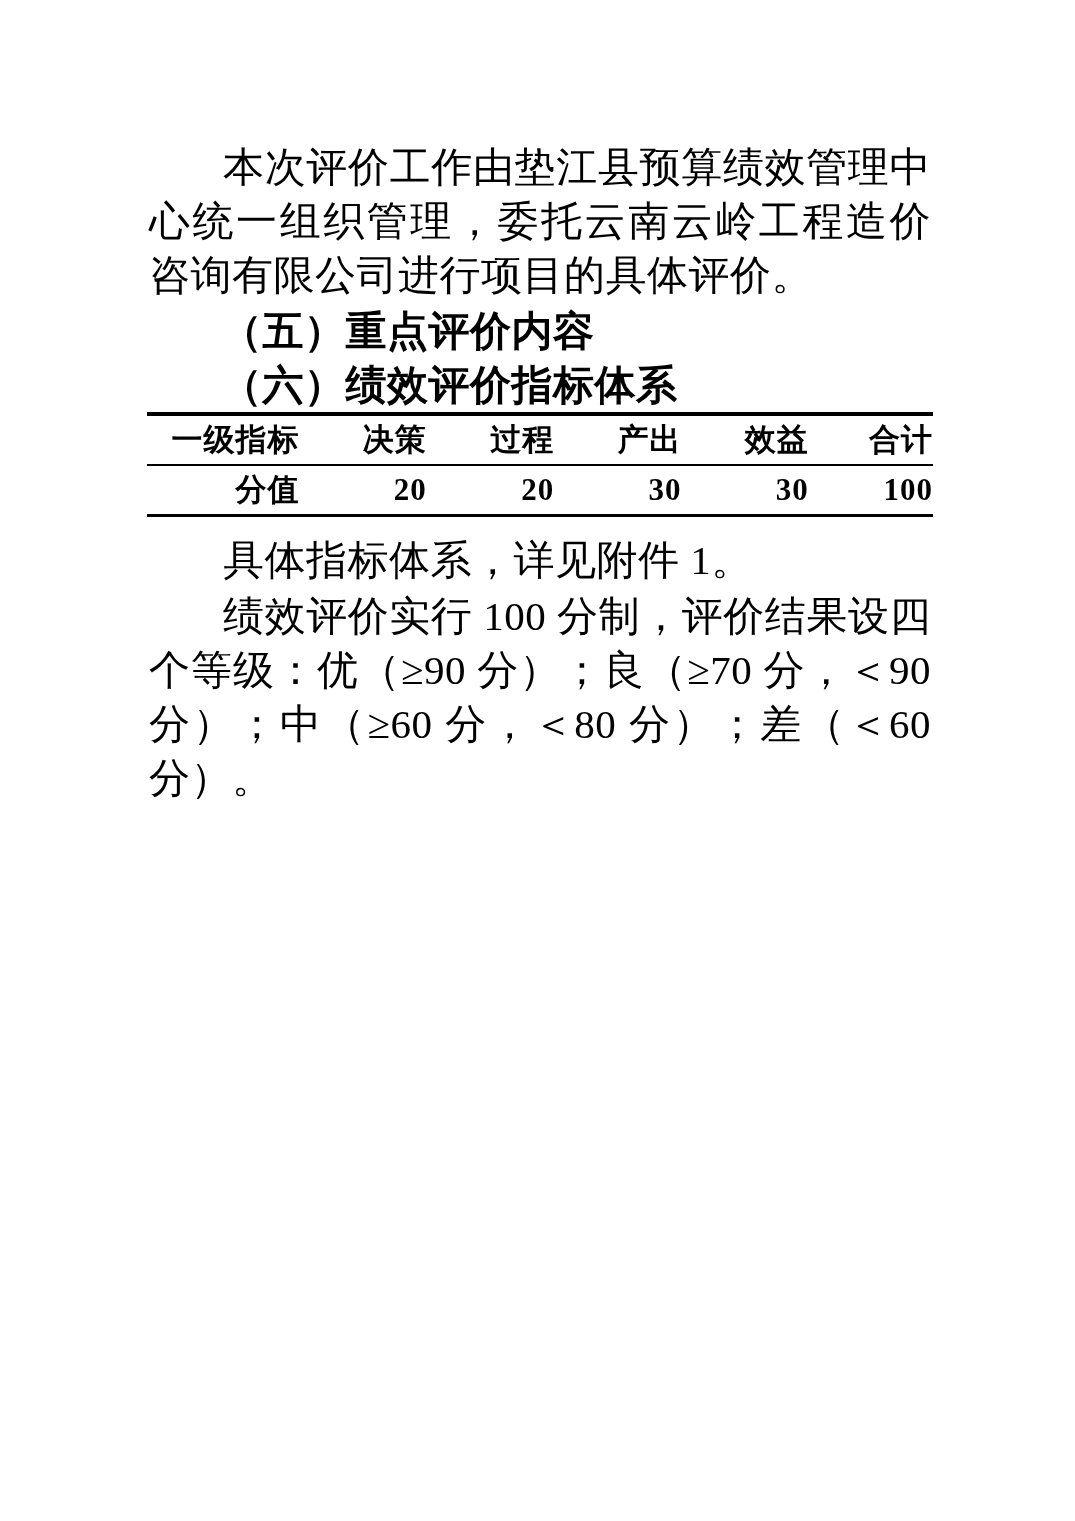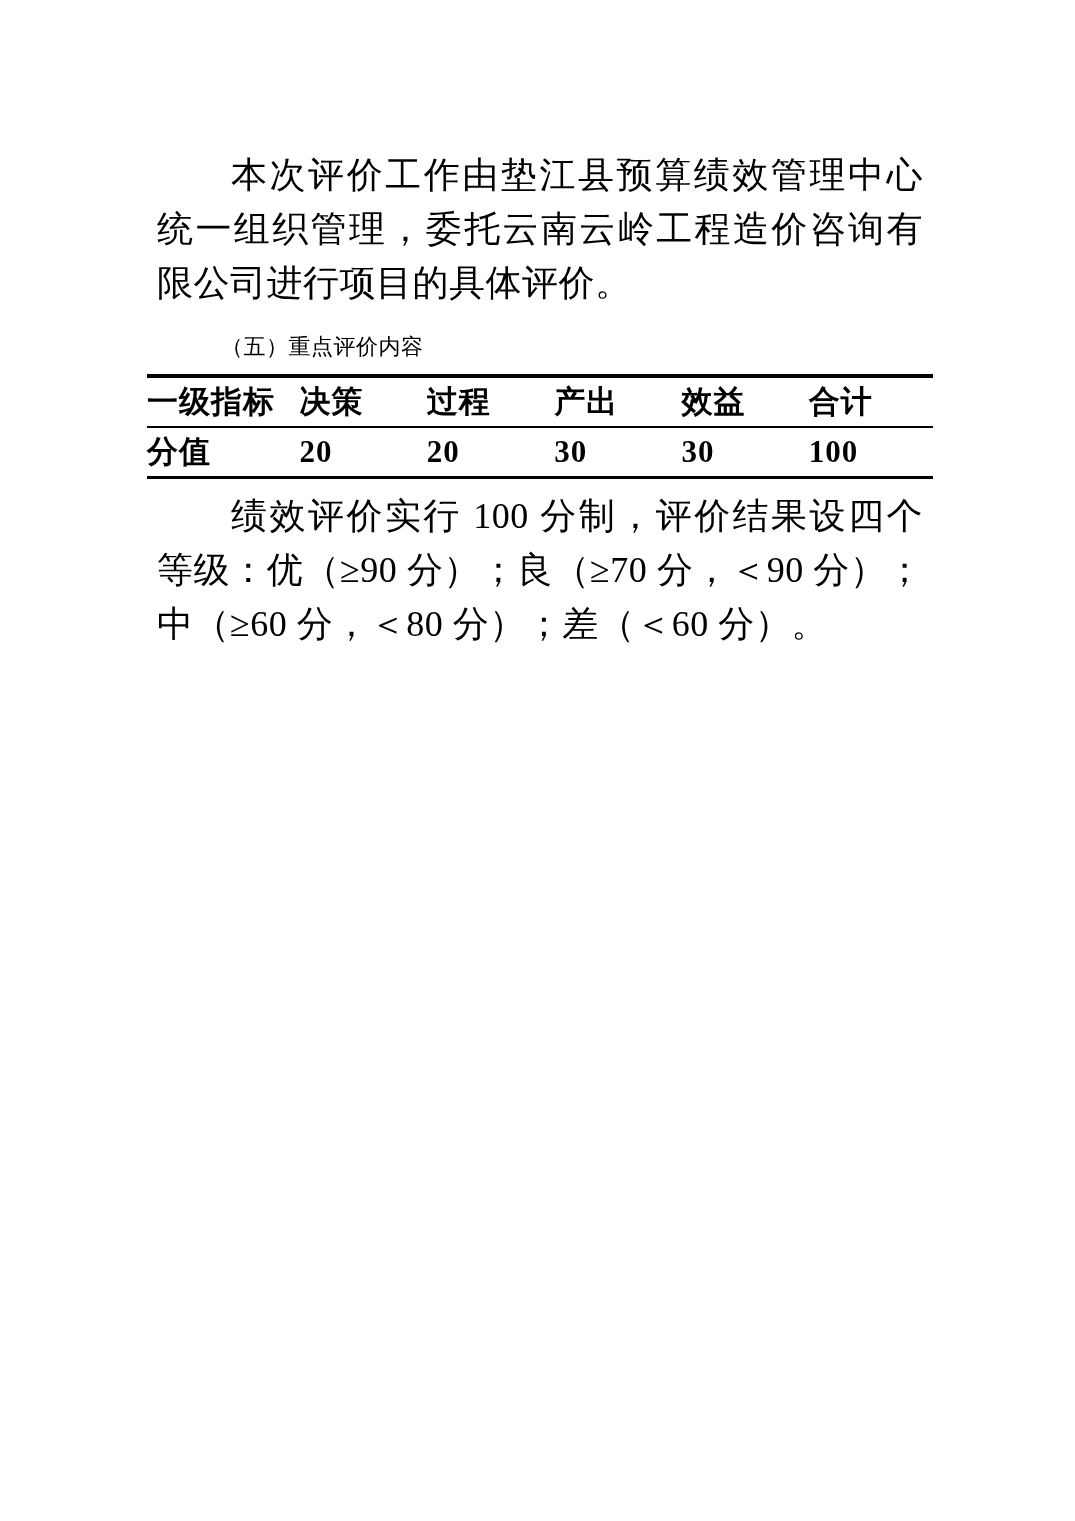--- a/index.html
+++ b/index.html
@@ -16,47 +16,48 @@
     font-family: "Liberation Serif", "DejaVu Serif", serif;
     color: #000000;
   }
   .content {
     position: absolute;
     top: 138px;
     left: 147px;
     width: 786px;
   }
   .para {
-    margin: 10px;
-    font-size: 36px;
+    margin: 2px;
+    font-size: 41px;
     line-height: 54px;
     text-align: justify;
     text-indent: 74px;
     letter-spacing: 0.5px;
   }
   .heading {
     margin: 0;
-    font-size: 22px;
+    font-size: 41px;
     line-height: 54px;
     text-indent: 74px;
     letter-spacing: 0.5px;
+    font-weight: bold;
   }
   table.score-table {
     width: 100%;
     border-collapse: collapse;
     table-layout: fixed;
     border-top: 4px solid #000000;
     border-bottom: 3px solid #000000;
     margin: 0;
   }
   table.score-table th,
   table.score-table td {
     height: 48px;
     padding: 0;
-    text-align: left;
+    text-align: right;
     vertical-align: middle;
     font-size: 31px;
     font-weight: bold;
     letter-spacing: 1px;
   }
   table.score-table thead tr {
     border-bottom: 2px solid #000000;
   }
   .after-table {
     margin-top: 16px;
@@ -66,20 +67,21 @@
 <body>
 
 <div class="page">
   <div class="content">
 
     <p class="para">本次评价工作由垫江县预算绩效管理中心统一组织管理，委托云南云岭工程造价咨询有限公司进行项目的具体评价。</p>
 
     <p class="heading">（五）重点评价内容</p>
 
 
+    <p class="heading">（六）绩效评价指标体系</p>
 
 
     <table class="score-table">
       <colgroup>
         <col style="width:19.4%">
         <col style="width:16.2%">
         <col style="width:16.2%">
         <col style="width:16.2%">
         <col style="width:16.2%">
         <col style="width:15.8%">
@@ -99,17 +101,18 @@
           <td>分值</td>
           <td>20</td>
           <td>20</td>
           <td>30</td>
           <td>30</td>
           <td>100</td>
         </tr>
       </tbody>
     </table>
 
+    <p class="para after-table">具体指标体系，详见附件 1。</p>
 
     <p class="para">绩效评价实行 100 分制，评价结果设四个等级：优（≥90 分）；良（≥70 分，＜90 分）；中（≥60 分，＜80 分）；差（＜60 分）。</p>
 
   </div>
 </div>
 
 </body></html>

